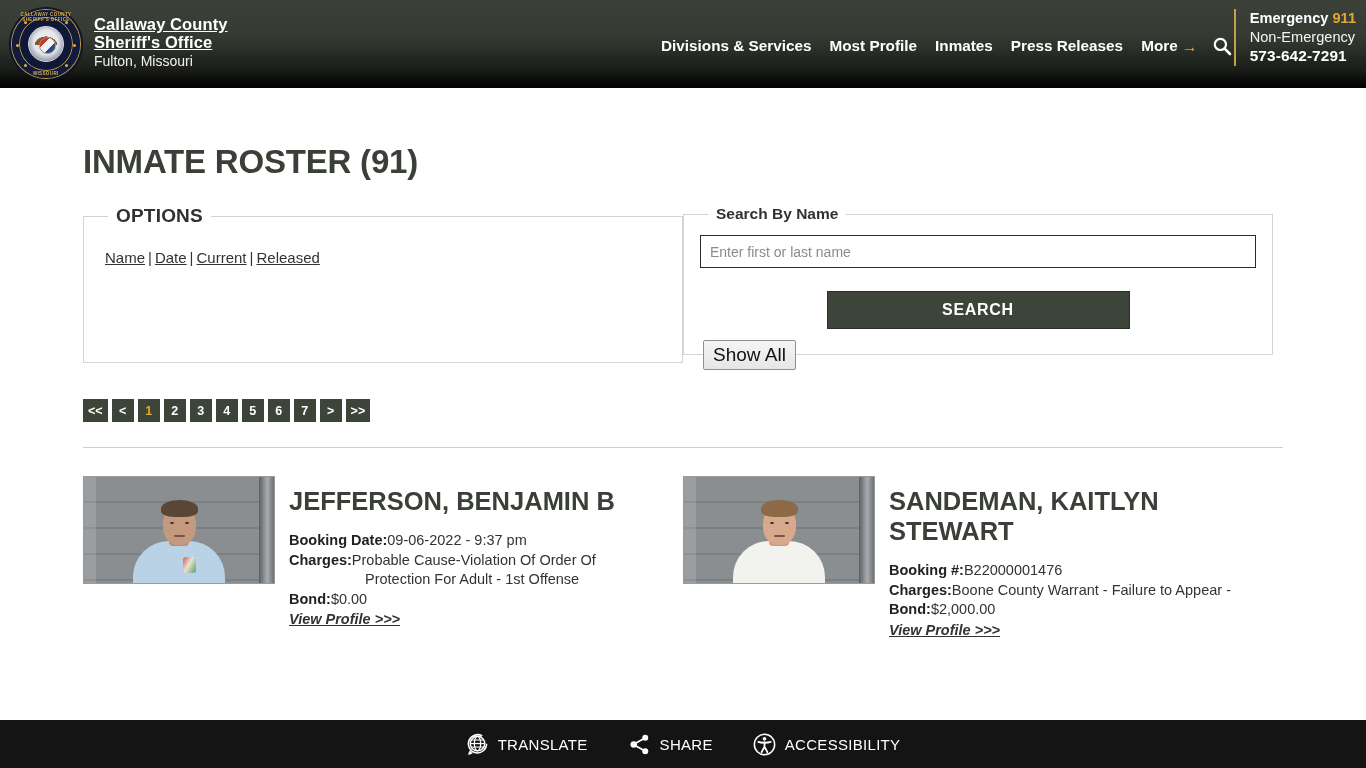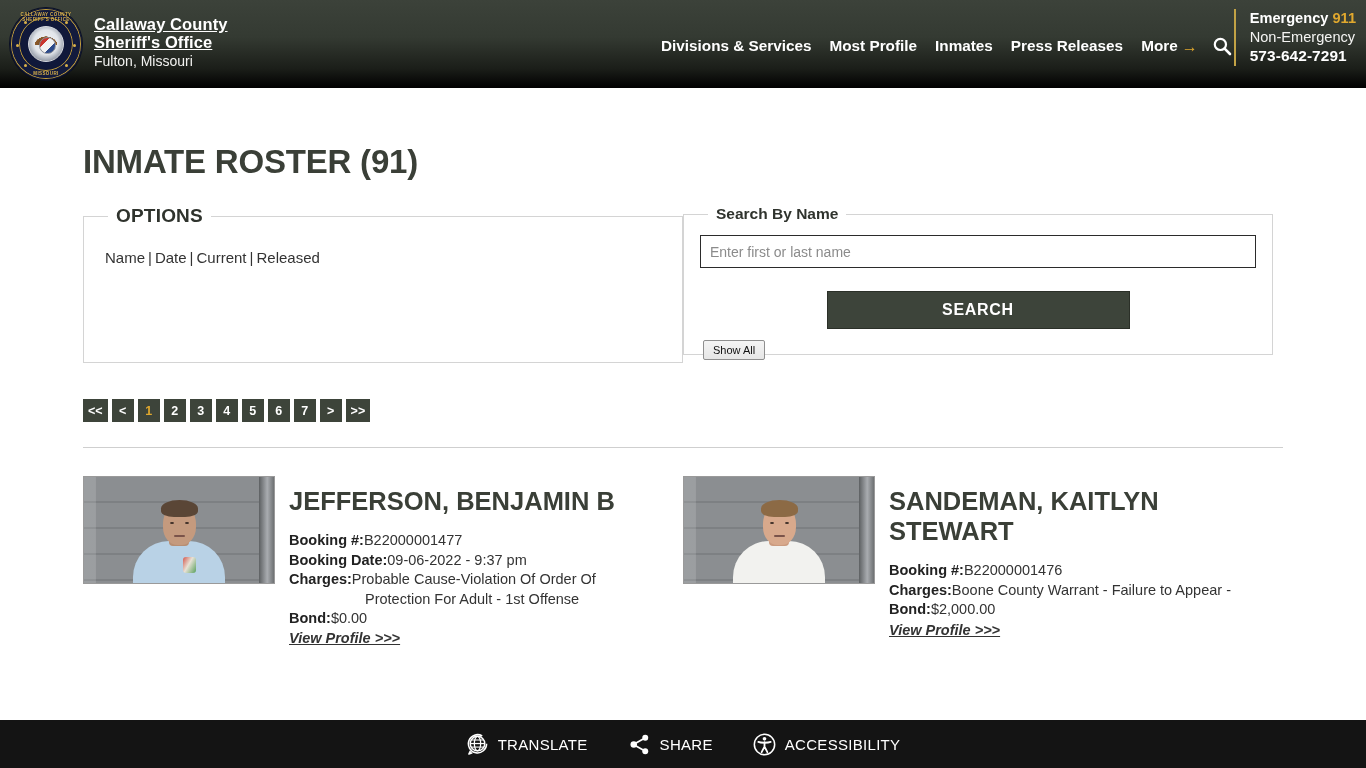--- a/index.html
+++ b/index.html
@@ -232,20 +232,21 @@
     letter-spacing: .2px;
   }
   .opt-row {
     font-size: 15px;
     color: #333;
     margin: 9px 0 0 5px;
     line-height: 1.55;
   }
   .opt-row a {
     color: #333;
+    text-decoration: underline;
     cursor: pointer;
   }
   .opt-sep { color: #333; padding: 0 3px; }
 
   .panel-search {
     width: 590px;
     margin-left: 6px;
     height: 150px;
     padding: 6px 20px 14px 20px;
   }
@@ -283,21 +284,21 @@
     cursor: pointer;
   }
   .showall-btn {
     display: block;
     margin: 11px 16px 0 3px;
     background: linear-gradient(to bottom, #f4f4f4, #e6e6e6);
     border: 1px solid #8f8f8f;
     border-radius: 2px;
     padding: 3px 9px;
     font-family: "Liberation Sans", sans-serif;
-    font-size: 11px;
+    font-size: 19px;
     color: #111;
     cursor: pointer;
   }
 
   
   .pagination {
     display: flex;
     gap: 4px;
     margin-top: 36px;
   }
@@ -566,21 +567,20 @@
           </div>
           <div class="torso" style="background:#b9d2e6">
             <div class="neck" style="background:#b78e73"></div>
             <div class="shirt-logo"></div>
           </div>
         </div>
       </div>
       <div class="card-body">
         <h2 class="inmate-name">JEFFERSON, BENJAMIN B</h2>
         <div class="detail-block">
-          <p class="detail-line"><b>Booking #:</b><span>B22000001477</span></p>
           <p class="detail-line"><b>Booking Date:</b><span>09-06-2022 - 9:37 pm</span></p>
           <p class="detail-line"><b>Charges:</b><span>Probable Cause-Violation Of Order Of</span></p>
           <p class="detail-line charge-cont">Protection For Adult - 1st Offense</p>
           <p class="detail-line"><b>Bond:</b><span>$0.00</span></p>
           <a class="view-profile">View Profile &gt;&gt;&gt;</a>
         </div>
       </div>
     </article>
 
     <article class="result-card">

